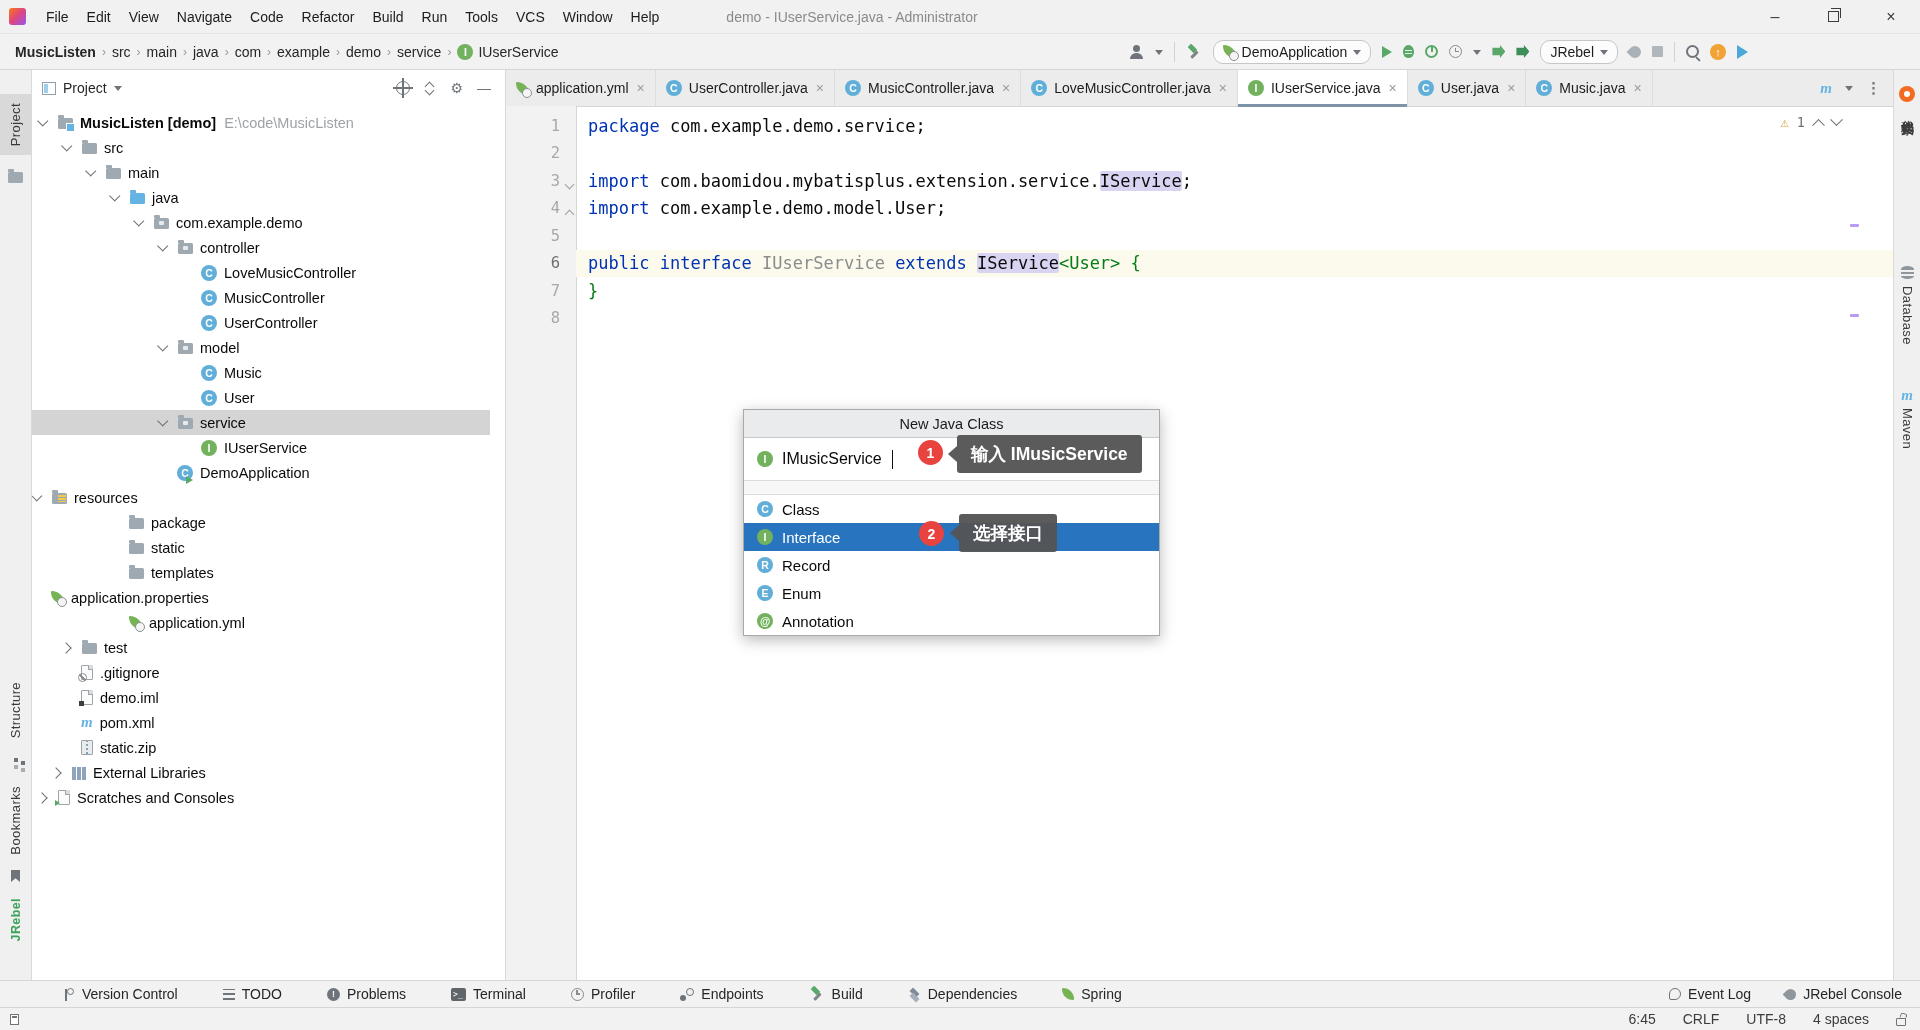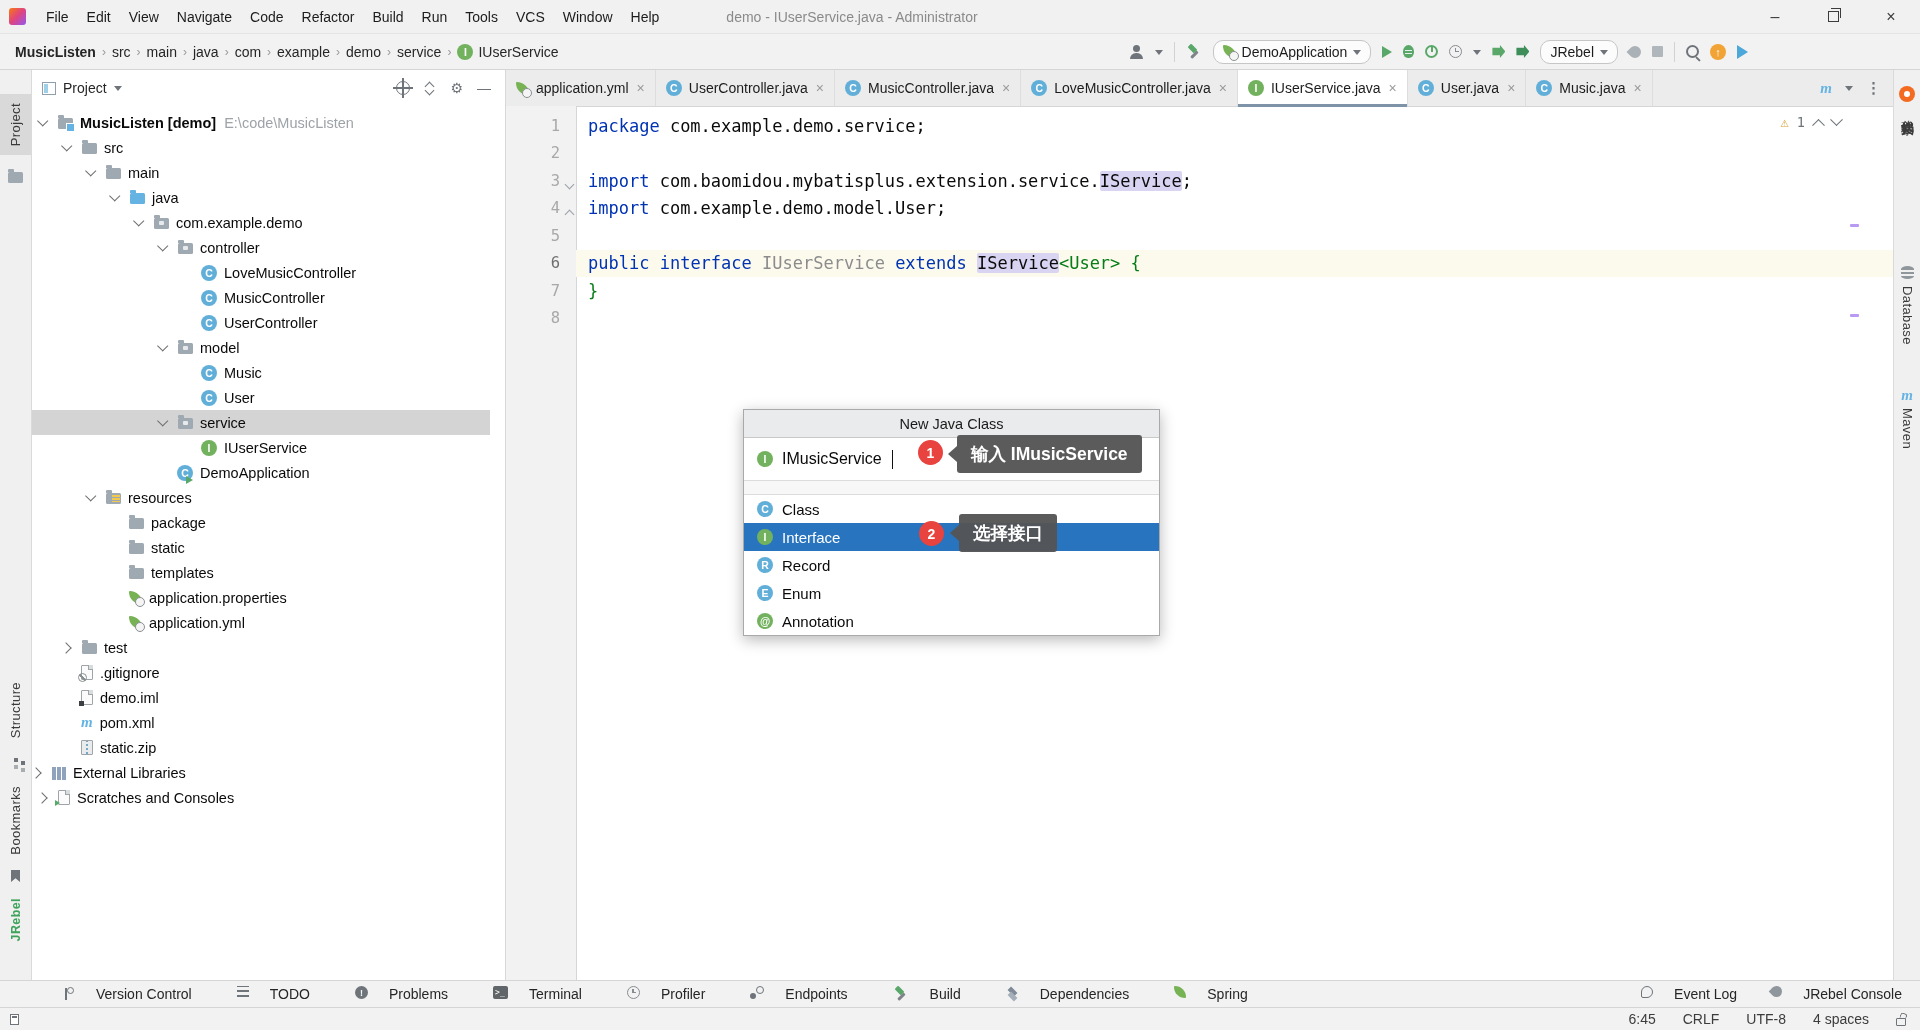--- a/index.html
+++ b/index.html
@@ -97,21 +97,21 @@
 
   
   .badge{position:absolute;width:25px;height:25px;border-radius:50%;background:#E8433E;color:#fff;font-size:14px;font-weight:bold;display:flex;align-items:center;justify-content:center;z-index:60}
   #badge1{left:918px;top:440px}#badge2{left:919px;top:521px}
   .tip{position:absolute;background:rgba(84,84,84,.96);color:#fff;font-weight:bold;font-size:17.5px;padding:7px 14px;border-radius:3px;z-index:60;white-space:nowrap}
   .tip::before{content:"";position:absolute;left:-9px;top:50%;transform:translateY(-50%);border:8px solid transparent;border-right:9px solid rgba(84,84,84,.96);border-left:0}
   #tip1{left:957px;top:435px}#tip2{left:959px;top:514px}
 
   
   #bottombar{position:absolute;left:0;right:0;bottom:23px;height:27px;background:#F2F2F2;border-top:1px solid #D5D5D5;display:flex;align-items:center;padding:0 18px 0 62px;box-sizing:border-box;font-size:14px;color:#262626}
-  .bb-item{display:flex;gap:21px;margin-right:45px;white-space:nowrap}
+  .bb-item{display:flex;align-items:center;gap:7px;margin-right:45px;white-space:nowrap}
   #bb-right{margin-left:auto;display:flex;align-items:center}
   #bb-right .bb-item{margin-right:0;margin-left:34px}
   #statusbar{position:absolute;left:0;right:0;bottom:0;height:23px;background:#F2F2F2;border-top:1px solid #D5D5D5;display:flex;align-items:center;padding:0 14px 0 10px;box-sizing:border-box;font-size:14px;color:#3c3c3c}
   #sb-right{margin-left:auto;display:flex;align-items:center;gap:27px}
 
   
   .cir{width:16px;height:16px;border-radius:50%;color:#fff;font-size:10.5px;font-weight:bold;display:inline-flex;align-items:center;justify-content:center;font-family:"Liberation Sans",sans-serif}
   .c-class{background:#61AFD9}.c-iface{background:#72B25E}
   .boot::after{content:"";position:absolute;right:-4px;bottom:-3px;border:4px solid transparent;border-left:7px solid #59A869}
   .ic-folder{width:15px;height:11px;background:#9FA9B2;border-radius:1.5px;margin-top:2px}
@@ -427,41 +427,41 @@
       <div class="trow" style="padding-left:150px">
         <span class="chev-space"></span>
         <span class="ic cir c-iface">I</span>
         <span class="lbl">IUserService</span>
       </div>
       <div class="trow" style="padding-left:126px">
         <span class="chev-space"></span>
         <span class="ic cir c-class boot">C</span>
         <span class="lbl">DemoApplication</span>
       </div>
-      <div class="trow" style="padding-left:54px">
+      <div class="trow" style="">
         <span class="tchev o"></span>
         <span class="ic ic-folder ic-res"></span>
         <span class="lbl">resources</span>
       </div>
       <div class="trow" style="padding-left:78px">
         <span class="chev-space"></span>
         <span class="ic ic-folder"></span>
         <span class="lbl">package</span>
       </div>
       <div class="trow" style="padding-left:78px">
         <span class="chev-space"></span>
         <span class="ic ic-folder"></span>
         <span class="lbl">static</span>
       </div>
       <div class="trow" style="padding-left:78px">
         <span class="chev-space"></span>
         <span class="ic ic-folder"></span>
         <span class="lbl">templates</span>
       </div>
-      <div class="trow" style="padding-left:78px">
+      <div class="trow" style="">
         <span class="chev-space"></span>
         <span class="ic ic-leaf"></span>
         <span class="lbl">application.properties</span>
       </div>
       <div class="trow" style="padding-left:78px">
         <span class="chev-space"></span>
         <span class="ic ic-leaf"></span>
         <span class="lbl">application.yml</span>
       </div>
       <div class="trow" style="padding-left:30px">
@@ -482,21 +482,21 @@
       <div class="trow" style="padding-left:30px">
         <span class="chev-space"></span>
         <span class="ic ic-maven">m</span>
         <span class="lbl">pom.xml</span>
       </div>
       <div class="trow" style="padding-left:30px">
         <span class="chev-space"></span>
         <span class="ic ic-zip"></span>
         <span class="lbl">static.zip</span>
       </div>
-      <div class="trow" style="padding-left:0">
+      <div class="trow" style="padding-left:20px">
         <span class="tchev c"></span>
         <span class="ic ic-lib"></span>
         <span class="lbl">External Libraries</span>
       </div>
       <div class="trow" style="padding-left:6px">
         <span class="tchev c"></span>
         <span class="ic icf f-scr"></span>
         <span class="lbl">Scratches and Consoles</span>
       </div>
     </div>

